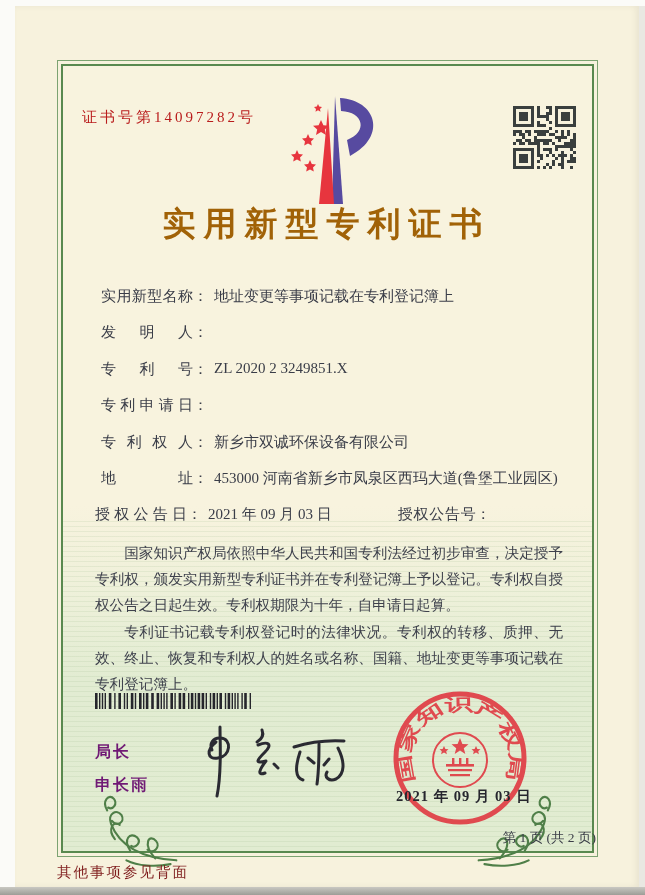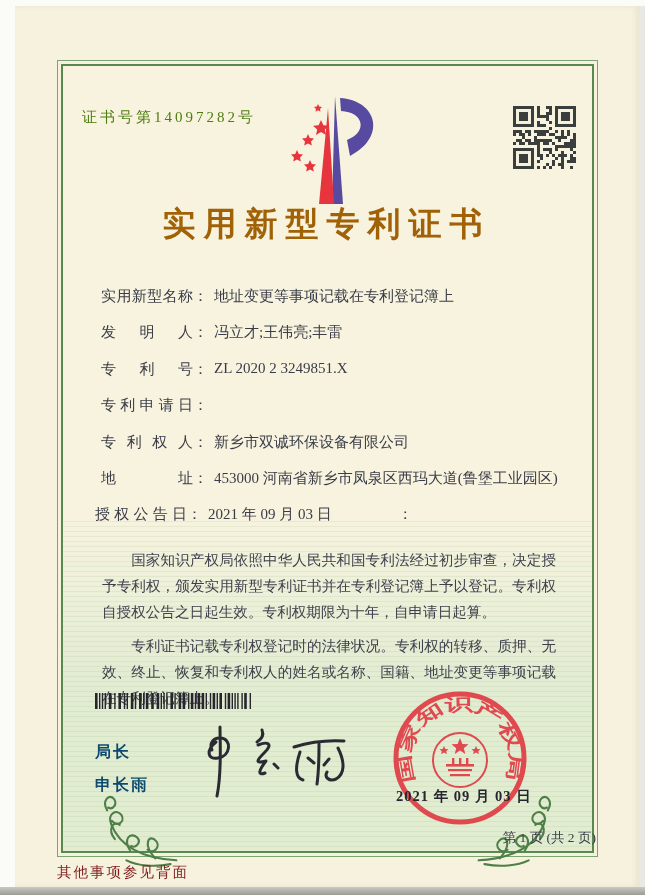--- a/index.html
+++ b/index.html
@@ -16,40 +16,40 @@
   .guilloche{position:absolute;left:0;right:0;bottom:0;height:42%;
     background:repeating-linear-gradient(180deg,rgba(140,175,125,.14) 0 1px,rgba(255,255,255,0) 1px 5px);}
   .flourish{position:absolute;width:96px;height:96px;}
   .flourish.bl{left:30px;bottom:-12px;}
   .flourish.br{right:30px;bottom:-12px;transform:scaleX(-1);}
 
   .watermark{position:absolute;border-radius:50%;border:14px solid rgba(214,150,128,.07);}
   .wm1{left:60px;top:100px;width:180px;height:180px;}
   .wm2{left:210px;top:230px;width:230px;height:230px;border-color:rgba(214,150,128,.06);}
 
-  .cert-no{position:absolute;left:82px;top:108px;font-size:15px;letter-spacing:3px;color:#4d7c0f;}
+  .cert-no{position:absolute;left:82px;top:108px;font-size:15px;letter-spacing:3px;color:#b91c1c;}
   .logo{position:absolute;left:288px;top:92px;width:106px;height:116px;}
   .qr{position:absolute;left:513px;top:106px;width:63px;height:63px;}
   .title{position:absolute;left:57px;top:202px;width:539px;text-align:center;font-size:33px;font-weight:600;
     letter-spacing:8px;color:#a16207;}
 
   .fields{position:absolute;left:95px;top:287px;width:470px;color:#3a3d48;font-size:15px;}
   .frow{display:flex;height:36.4px;align-items:flex-start;white-space:nowrap;margin-left:6px;}
   .lbl{display:inline-block;width:92px;text-align:justify;text-align-last:justify;}
   .colon{margin-right:6px;}
   .grant-row{display:flex;height:36.4px;gap:12px;}
   .grant-right{margin-left:54px;display:flex;}
   .grant-right .lbl{width:78px;}
 
   .paras{position:absolute;left:94px;top:540px;width:470px;font-size:14.6px;line-height:1.78;
     color:#3e414c;text-align:justify;}
-  .paras p{margin:8px;text-indent:2em;}
+  .paras p{margin:1px;text-indent:2em;}
 
   .barcode{position:absolute;left:95px;top:693px;width:158px;height:16px;}
-  .signer{position:absolute;left:95px;top:735px;color:#0c4a6e;font-family:"Liberation Sans","DejaVu Sans",sans-serif;
+  .signer{position:absolute;left:95px;top:735px;color:#701a75;font-family:"Liberation Sans","DejaVu Sans",sans-serif;
     font-weight:bold;font-size:16px;letter-spacing:2px;line-height:33px;}
   .signature{position:absolute;left:196px;top:722px;width:162px;height:80px;}
 
   .seal{position:absolute;left:388px;top:686px;width:144px;height:144px;opacity:.93;}
   .seal-date{position:absolute;left:396px;top:787px;font-size:14.5px;color:#26262e;letter-spacing:1px;
     font-weight:600;}
 
   .page-note{position:absolute;left:57px;top:829px;width:539px;text-align:right;font-size:13.5px;color:#3b3e48;}
   .back-note{position:absolute;left:57px;top:863px;width:539px;text-align:left;font-size:14.5px;color:#7f1d1d;
     letter-spacing:2px;}
@@ -247,21 +247,20 @@
 
   <div class="fields">
     <div class="frow">
       <span class="lbl">实用新型名称</span>
         <span class="colon">：</span>
         <span>地址变更等事项记载在专利登记簿上</span>
     </div>
     <div class="frow">
       <span class="lbl">发明人</span>
         <span class="colon">：</span>
-        <span>冯立才;王伟亮;丰雷</span>
     </div>
     <div class="frow">
       <span class="lbl">专利号</span>
         <span class="colon">：</span>
         <span>ZL 2020 2 3249851.X</span>
     </div>
     <div class="frow">
       <span class="lbl">专利申请日</span>
         <span class="colon">：</span>
     </div>
@@ -273,20 +272,21 @@
     <div class="frow">
       <span class="lbl">地址</span>
         <span class="colon">：</span>
         <span>453000 河南省新乡市凤泉区西玛大道(鲁堡工业园区)</span>
     </div>
     <div class="grant-row">
       <span>
         <span class="lbl">授权公告日</span><span class="colon">：</span><span>2021 年 09 月 03 日</span>
       </span>
       <span class="grant-right">
+        <span class="lbl">授权公告号</span>
           <span class="colon">：</span>
       </span>
     </div>
   </div>
 
   <div class="paras">
     <p>国家知识产权局依照中华人民共和国专利法经过初步审查，决定授予专利权，颁发实用新型专利证书并在专利登记簿上予以登记。专利权自授权公告之日起生效。专利权期限为十年，自申请日起算。</p>
     <p>专利证书记载专利权登记时的法律状况。专利权的转移、质押、无效、终止、恢复和专利权人的姓名或名称、国籍、地址变更等事项记载在专利登记簿上。</p>
   </div>
 

